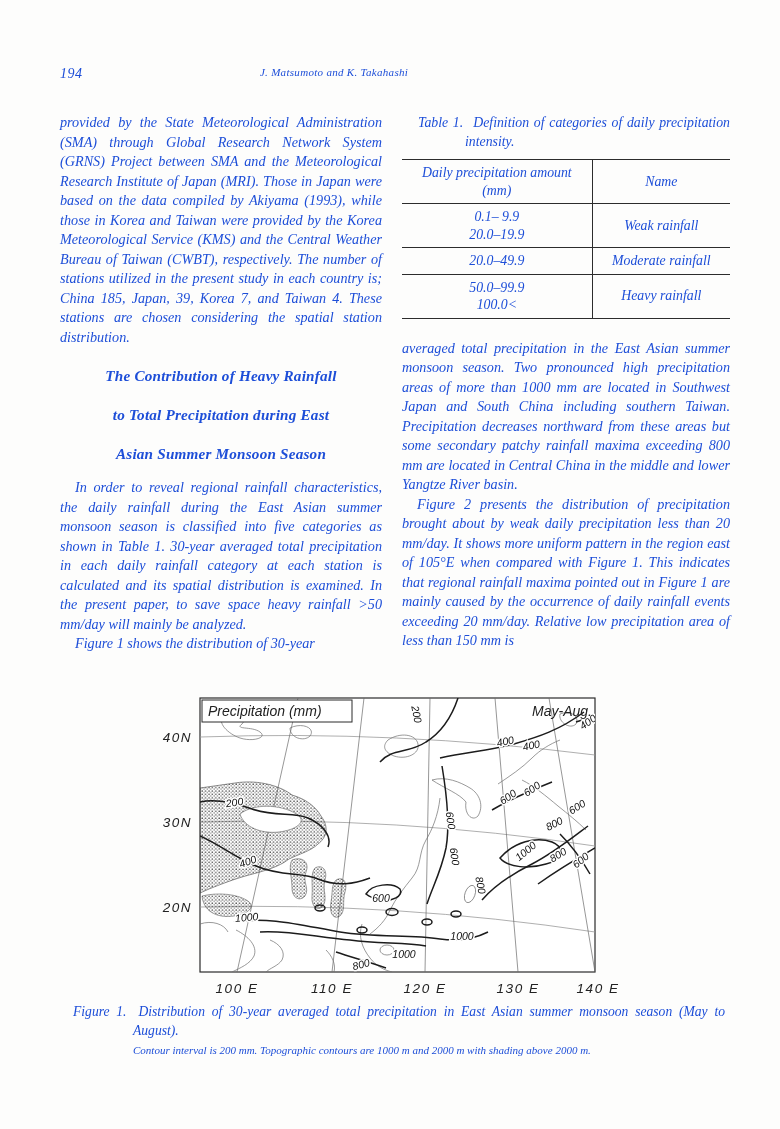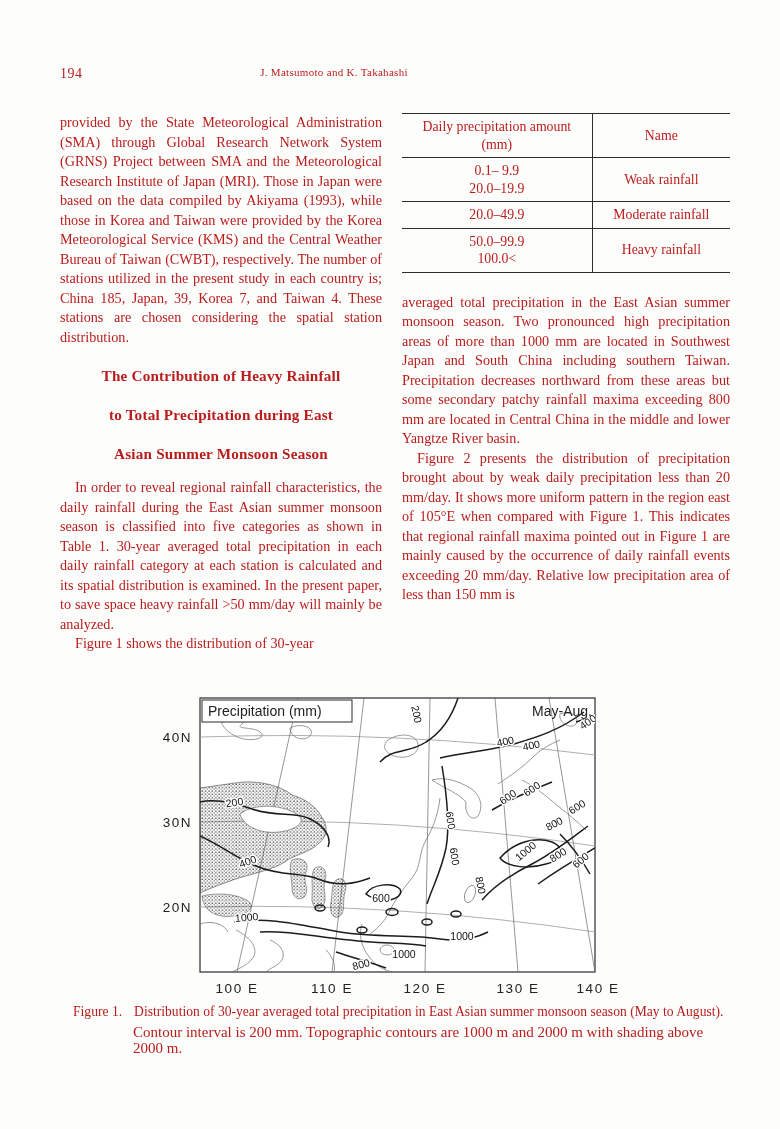--- a/index.html
+++ b/index.html
@@ -2,22 +2,23 @@
 <html><head>
 <meta charset="utf-8">
 <style>
   html,body{margin:0;padding:0;background:#e8e8e8;}
   .page{
     position:relative;
     width:780px;height:1129px;
     background:#fdfdfc;
     margin:0 auto;
     font-family:"Liberation Serif", serif;
-    color:#b91c1c;
+    color:#1d4ed8;
     overflow:hidden;
+    font-style:italic;
   }
   
   .pagenum{position:absolute;left:60px;top:66px;font-size:14px;letter-spacing:.5px;}
   .runhead{position:absolute;left:0;top:66px;width:668px;text-align:center;font-size:11px;letter-spacing:.3px;}
 
   
   .col{position:absolute;top:113px;font-size:14.2px;line-height:19.5px;}
   .col-left{left:60px;width:322px;}
   .col-right{left:402px;width:328px;}
   .col p{margin:0;text-align:justify;}
@@ -55,21 +56,21 @@
     font-size:10.5px;fill:#111;
     paint-order:stroke;stroke:#ffffff;stroke-width:3px;
     text-anchor:middle;
   }
   .fig-caption{
     position:absolute;left:73px;top:1003px;width:652px;
     font-size:13.6px;line-height:18.5px;
   }
   .fig-caption .main{padding-left:60px;text-indent:-60px;text-align:justify;margin:0;}
   .fig-caption .main .lab{padding-right:12px;}
-  .fig-caption .note{margin:2px 0 0 60px;font-size:15px;line-height:16px;}
+  .fig-caption .note{margin:2px 0 0 60px;font-size:11px;line-height:16px;}
 </style>
 </head>
 <body>
 
 <div class="page">
 
   <div class="pagenum">194</div>
   <div class="runhead">J. Matsumoto and K. Takahashi</div>
 
   <div class="col col-left">
@@ -77,20 +78,23 @@
     <div class="heading">
       <span>The Contribution of Heavy Rainfall</span>
       <span>to Total Precipitation during East</span>
       <span>Asian Summer Monsoon Season</span>
     </div>
     <p class="indent lc-para2">In order to reveal regional rainfall characteristics, the daily rainfall during the East Asian summer monsoon season is classified into five categories as shown in Table 1.  30-year averaged total precipitation in each daily rainfall category at each station is calculated and its spatial distribution is examined.  In the present paper, to save space heavy rainfall &gt;50 mm/day will mainly be analyzed.</p>
     <p class="indent">Figure 1 shows the distribution of 30-year</p>
   </div>
 
   <div class="col col-right">
+    <div class="tbl-caption">
+      <span class="lab">Table 1.</span><span>Definition of categories of daily precipitation intensity.</span>
+    </div>
     <div class="tbl">
       <div class="trow">
         <div class="tc1">
           <span>Daily precipitation amount</span>
           <span>(mm)</span>
         </div>
         <div class="tc2">Name</div>
       </div>
       <div class="trow">
         <div class="tc1">

